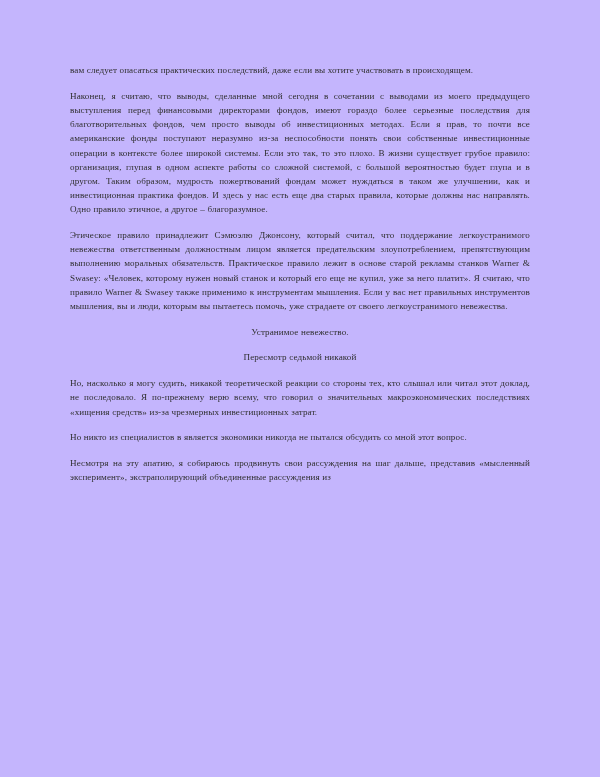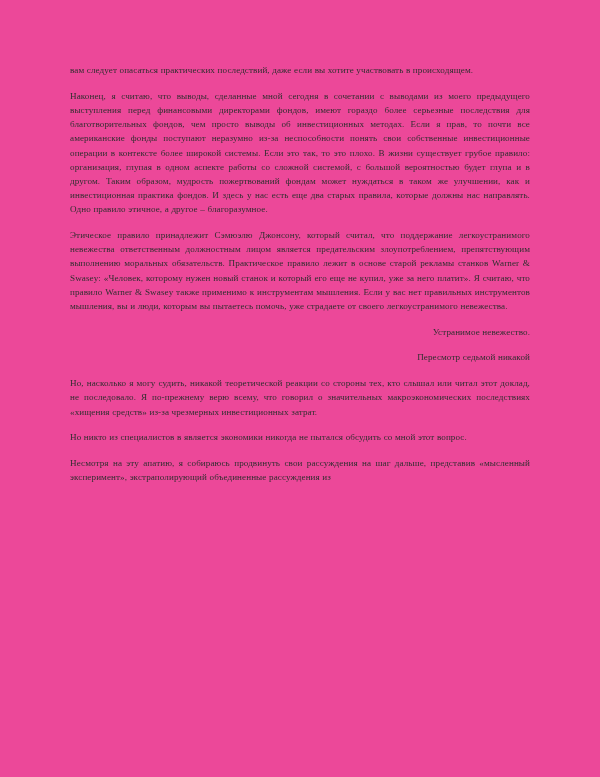--- a/index.html
+++ b/index.html
@@ -14,21 +14,21 @@
     overflow: hidden;
     font-family: "Liberation Serif", "DejaVu Serif", serif;
     color: #2b2b2b;
     -webkit-font-smoothing: antialiased;
   }
 
   .page {
     position: relative;
     width: 600px;
     height: 777px;
-    background: #ec4899;
+    background: #c4b5fd;
     box-sizing: border-box;
   }
 
   .text-column {
     position: absolute;
     left: 70px;
     top: 63px;
     width: 460px;
   }
 
@@ -39,21 +39,21 @@
     text-justify: inter-word;
     margin: 0 0 11.5px 0;
     color: #2f2f2f;
     letter-spacing: 0.01em;
     word-spacing: 0.02em;
     hyphens: none;
   }
 
   
   .para.short {
-    text-align: right;
+    text-align: center;
   }
 </style>
 </head>
 <body>
 
 <div class="page">
   <div class="text-column">
 
     <p class="para">вам следует опасаться практических последствий, даже если вы хотите участвовать в происходящем.</p>
 

